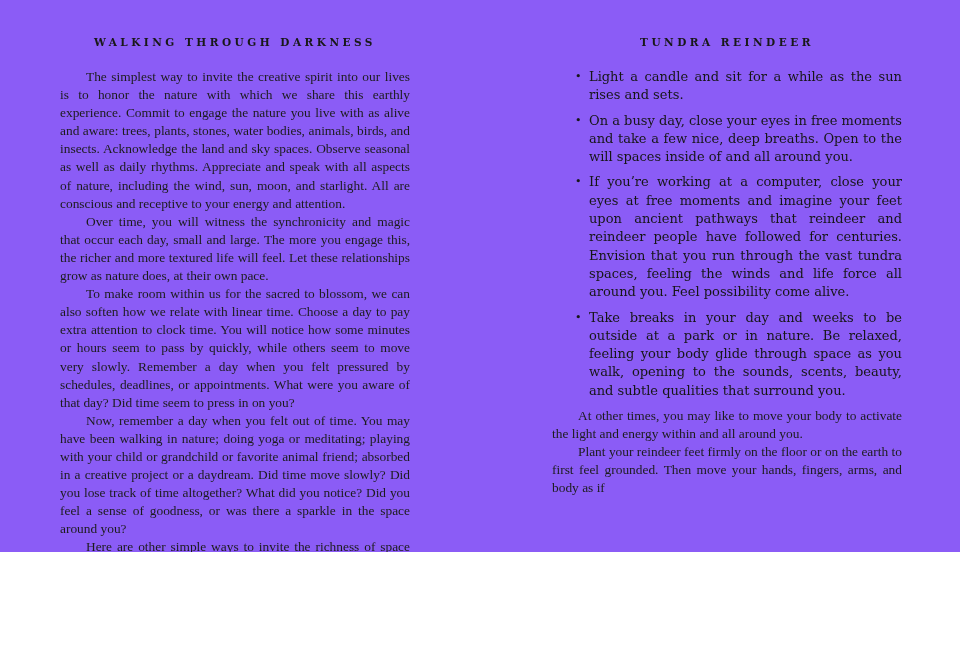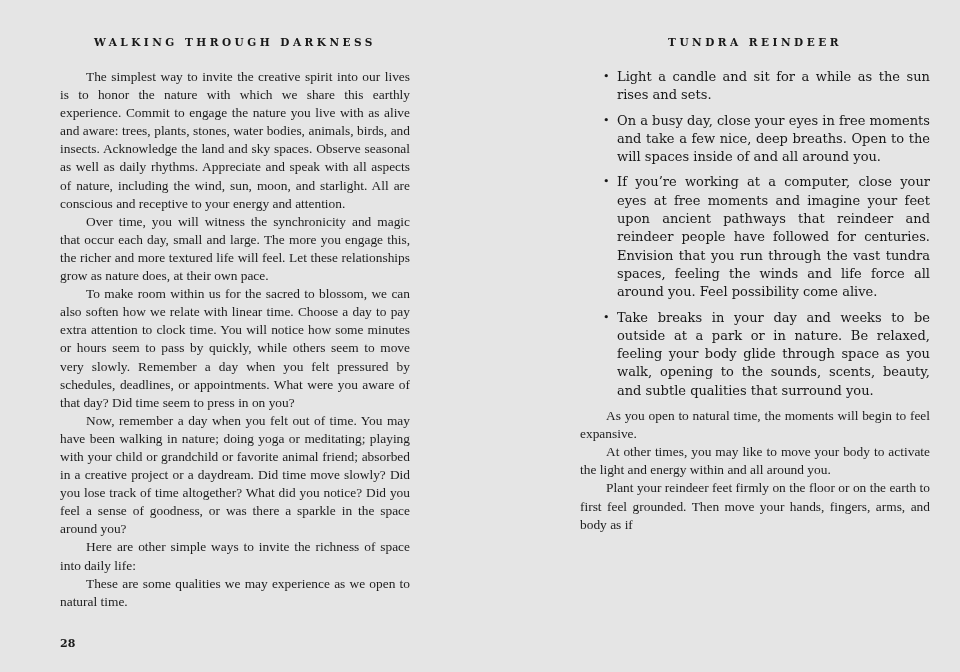--- a/index.html
+++ b/index.html
@@ -3,33 +3,33 @@
 <meta charset="utf-8">
 <style>
   html, body {
     margin: 0;
     padding: 0;
     background: #ffffff;
   }
   .spread {
     position: relative;
     width: 960px;
-    height: 672px;
-    background: #e5e5e5;
+    height: 552px;
+    background: #8b5cf6;
     overflow: hidden;
     color: #1c1c1c;
   }
   .page {
     position: absolute;
     top: 0;
     width: 350px;
     height: 672px;
   }
   .page.left  { left: 60px; }
-  .page.right { left: 580px; }
+  .page.right { left: 552px; }
 
   .running-head {
     margin-top: 36px;
     text-align: center;
     font-family: "DejaVu Serif", serif;
     font-weight: 700;
     font-size: 10.5px;
     letter-spacing: 3.5px;
     color: #181818;
     white-space: nowrap;
@@ -106,20 +106,19 @@
   <section class="page right">
     <header class="running-head">TUNDRA REINDEER</header>
     <div class="body-text">
       <ul class="bullet-list">
           <li>Light a candle and sit for a while as the sun rises and sets.</li>
           <li>On a busy day, close your eyes in free moments and take a few nice, deep breaths. Open to the will spaces inside of and all around you.</li>
           <li>If you’re working at a computer, close your eyes at free moments and imagine your feet upon ancient pathways that reindeer and reindeer people have followed for centuries. Envision that you run through the vast tundra spaces, feeling the winds and life force all around you. Feel possibility come alive.</li>
           <li>Take breaks in your day and weeks to be outside at a park or in nature. Be relaxed, feeling your body glide through space as you walk, opening to the sounds, scents, beauty, and subtle qualities that surround you.</li>
         </ul>
       <div>
-          <p>As you open to natural time, the moments will begin to feel expansive.</p>
           <p>At other times, you may like to move your body to activate the light and energy within and all around you.</p>
           <p>Plant your reindeer feet firmly on the floor or on the earth to first feel grounded. Then move your hands, fingers, arms, and body as if</p>
         </div>
     </div>
   </section>
 
 </div>
 
 </body></html>

